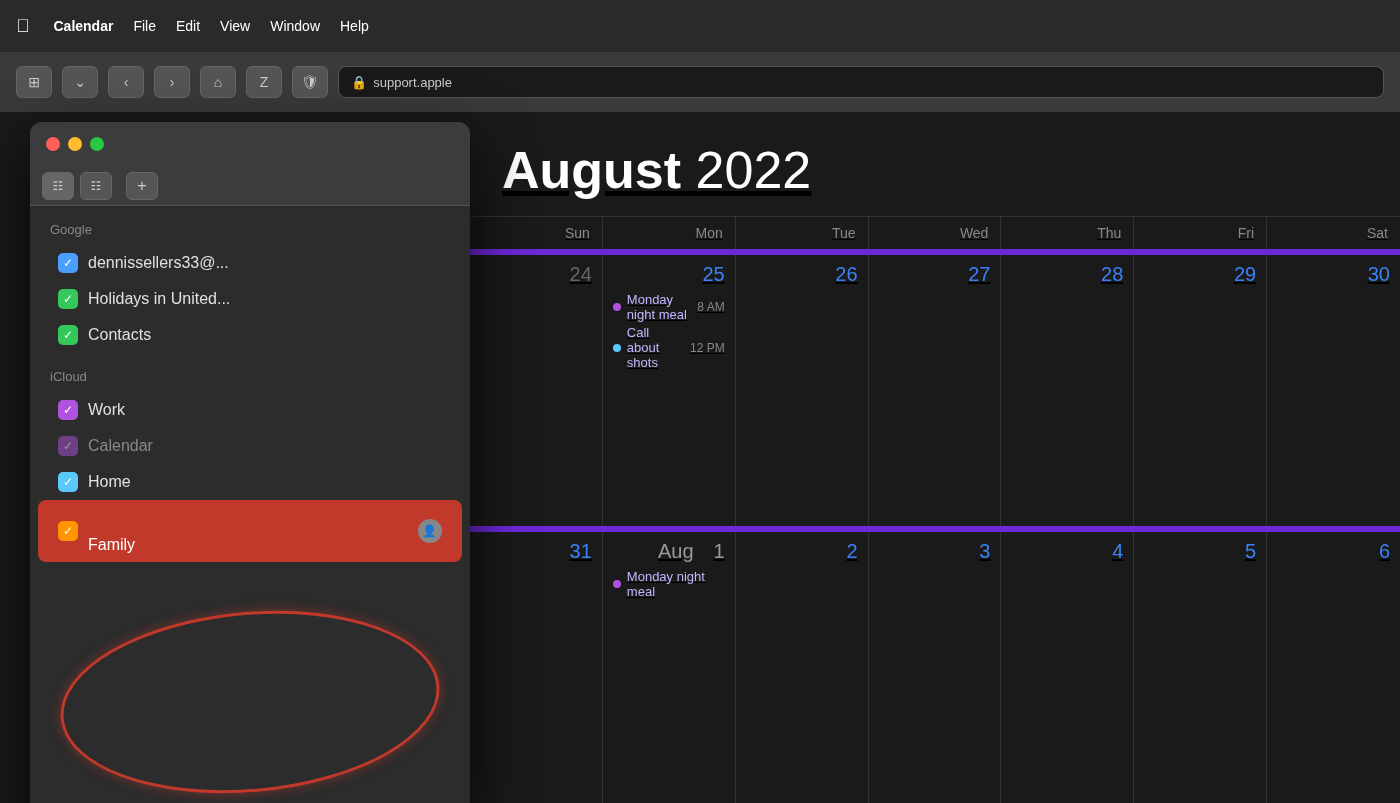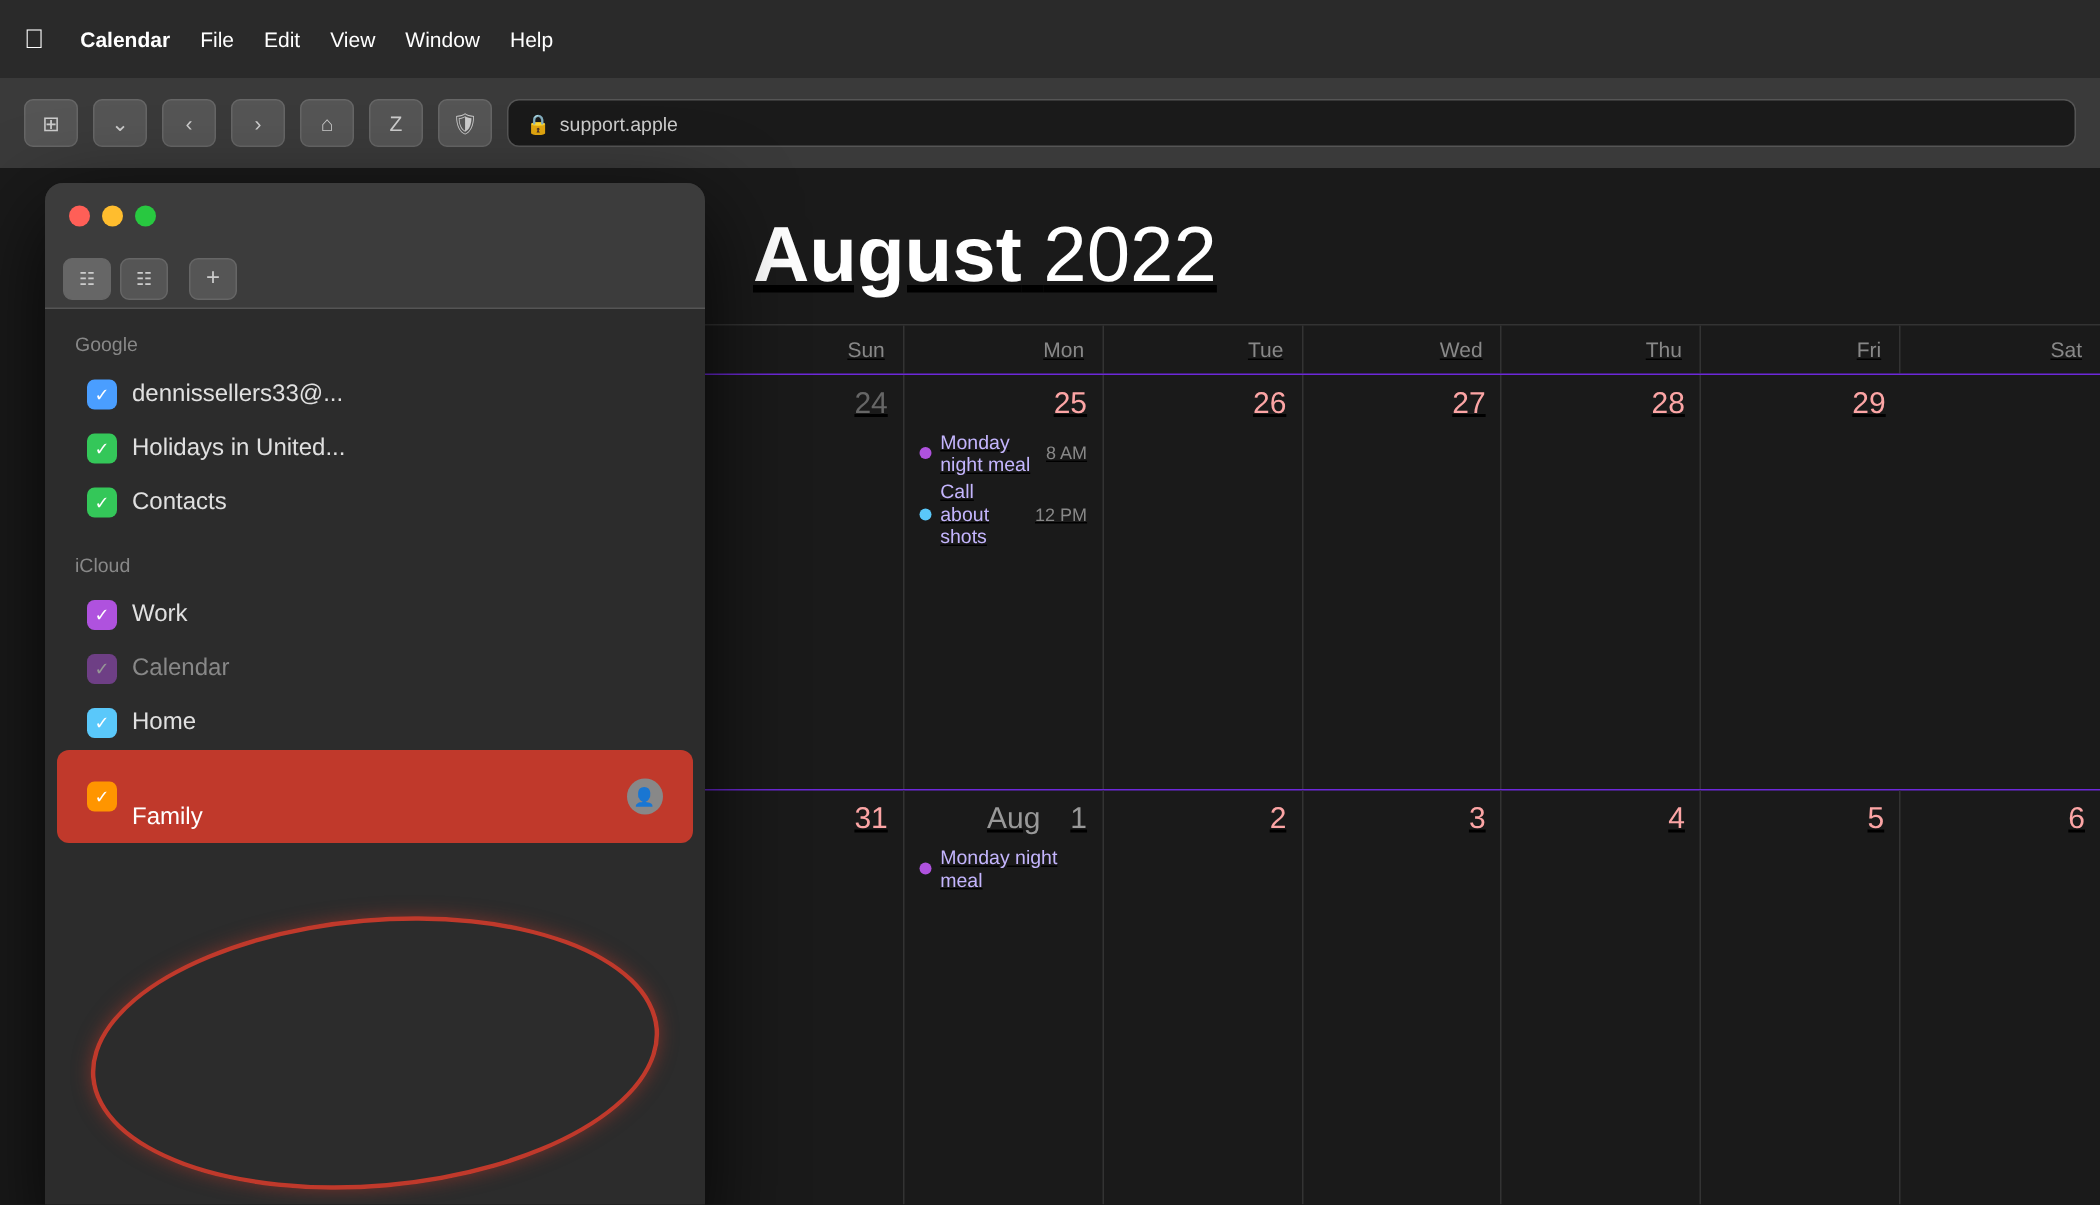--- a/index.html
+++ b/index.html
@@ -291,36 +291,36 @@
     .day-header:last-child { border-right: none; }
 
     .calendar-weeks {
       display: grid;
       grid-template-rows: repeat(2, 1fr);
       flex: 1;
     }
     .calendar-week {
       display: grid;
       grid-template-columns: repeat(7, 1fr);
-      border-top: 1px solid #6d28d9;
+      border-top: 6px solid #6d28d9;
     }
     .calendar-cell {
       border-right: 1px solid #333;
       padding: 8px 10px;
       min-height: 160px;
       position: relative;
     }
     .calendar-cell:last-child { border-right: none; }
     .cell-date {
       font-size: 20px;
       color: #666;
       text-align: right;
       margin-bottom: 6px;
     }
-    .cell-date.current-month { color: #fca5a5; }
+    .cell-date.current-month { color: #3b82f6; }
     .cell-date.aug-label {
       display: flex;
       align-items: center;
       justify-content: flex-end;
       gap: 20px;
       color: #999;
     }
     .cell-event {
       display: flex;
       align-items: center;
@@ -487,20 +487,23 @@
           </div>
           <div class="calendar-cell">
             <div class="cell-date current-month">27</div>
           </div>
           <div class="calendar-cell">
             <div class="cell-date current-month">28</div>
           </div>
           <div class="calendar-cell">
             <div class="cell-date current-month">29</div>
           </div>
+          <div class="calendar-cell">
+            <div class="cell-date current-month">30</div>
+          </div>
         </div>
 
         <div class="calendar-week">
           <div class="calendar-cell">
             <div class="cell-date current-month">31</div>
           </div>
           <div class="calendar-cell">
             <div class="cell-date aug-label">
               <span>Aug</span>
               <span class="today-badge">1</span>

